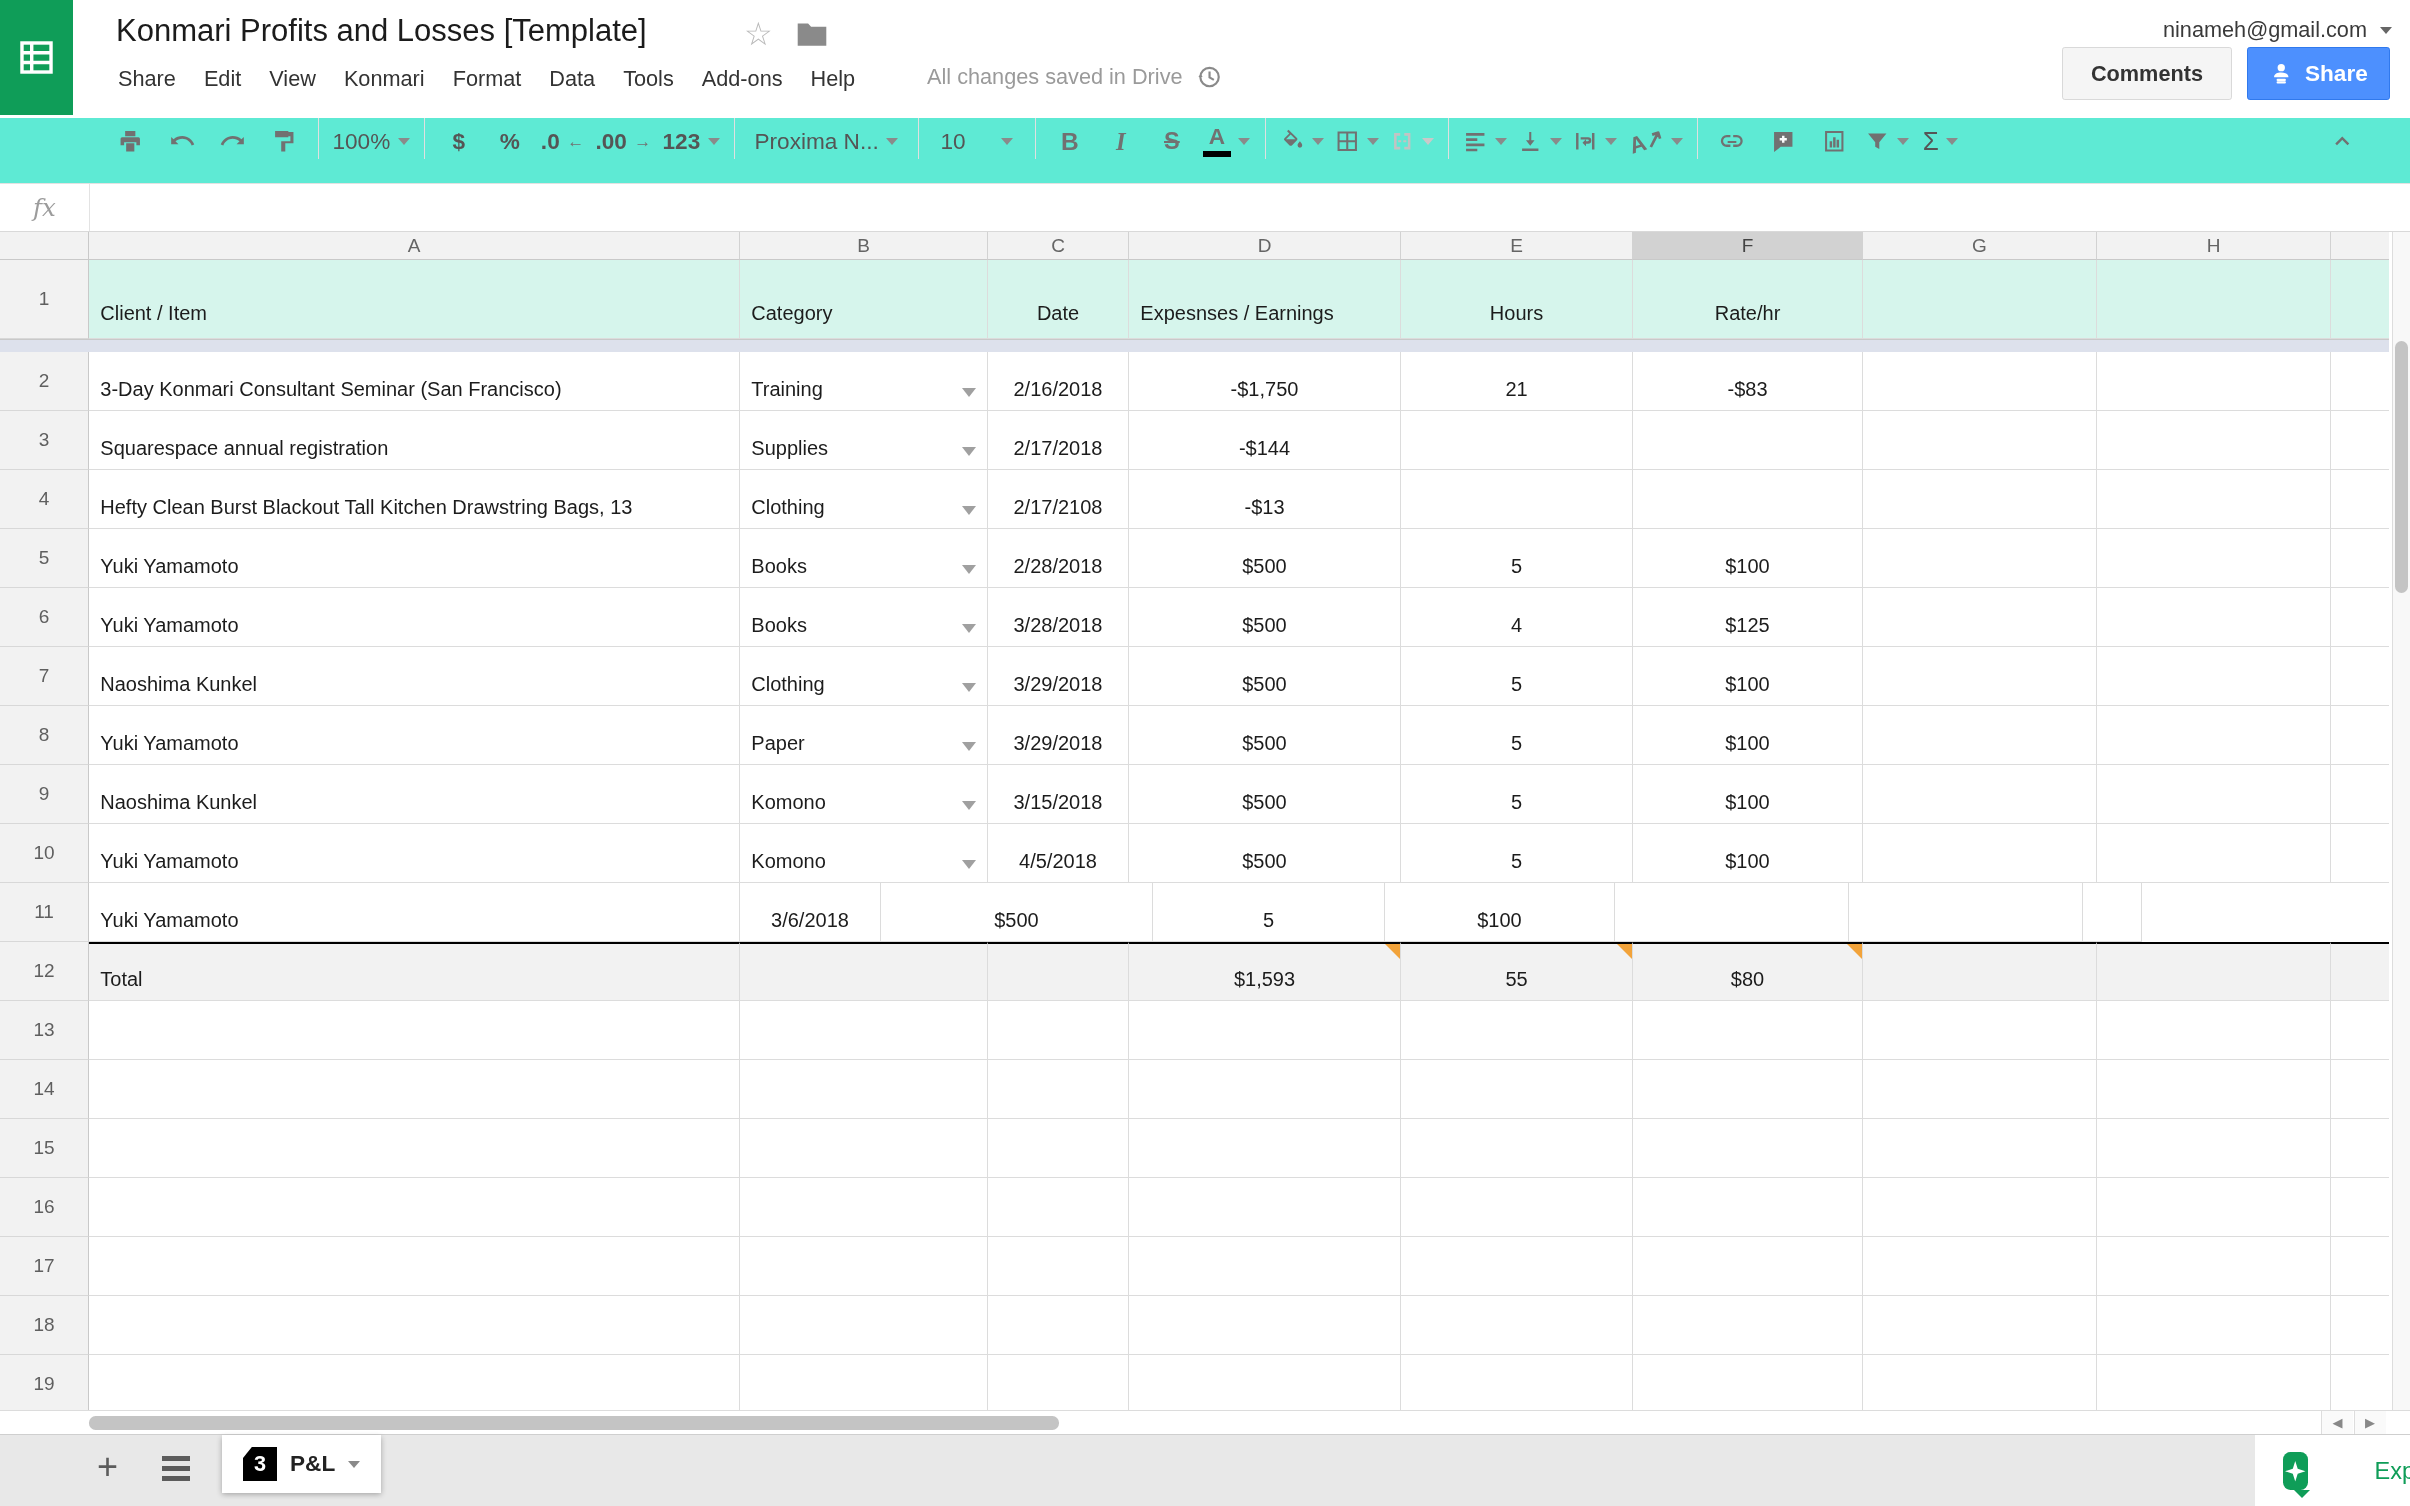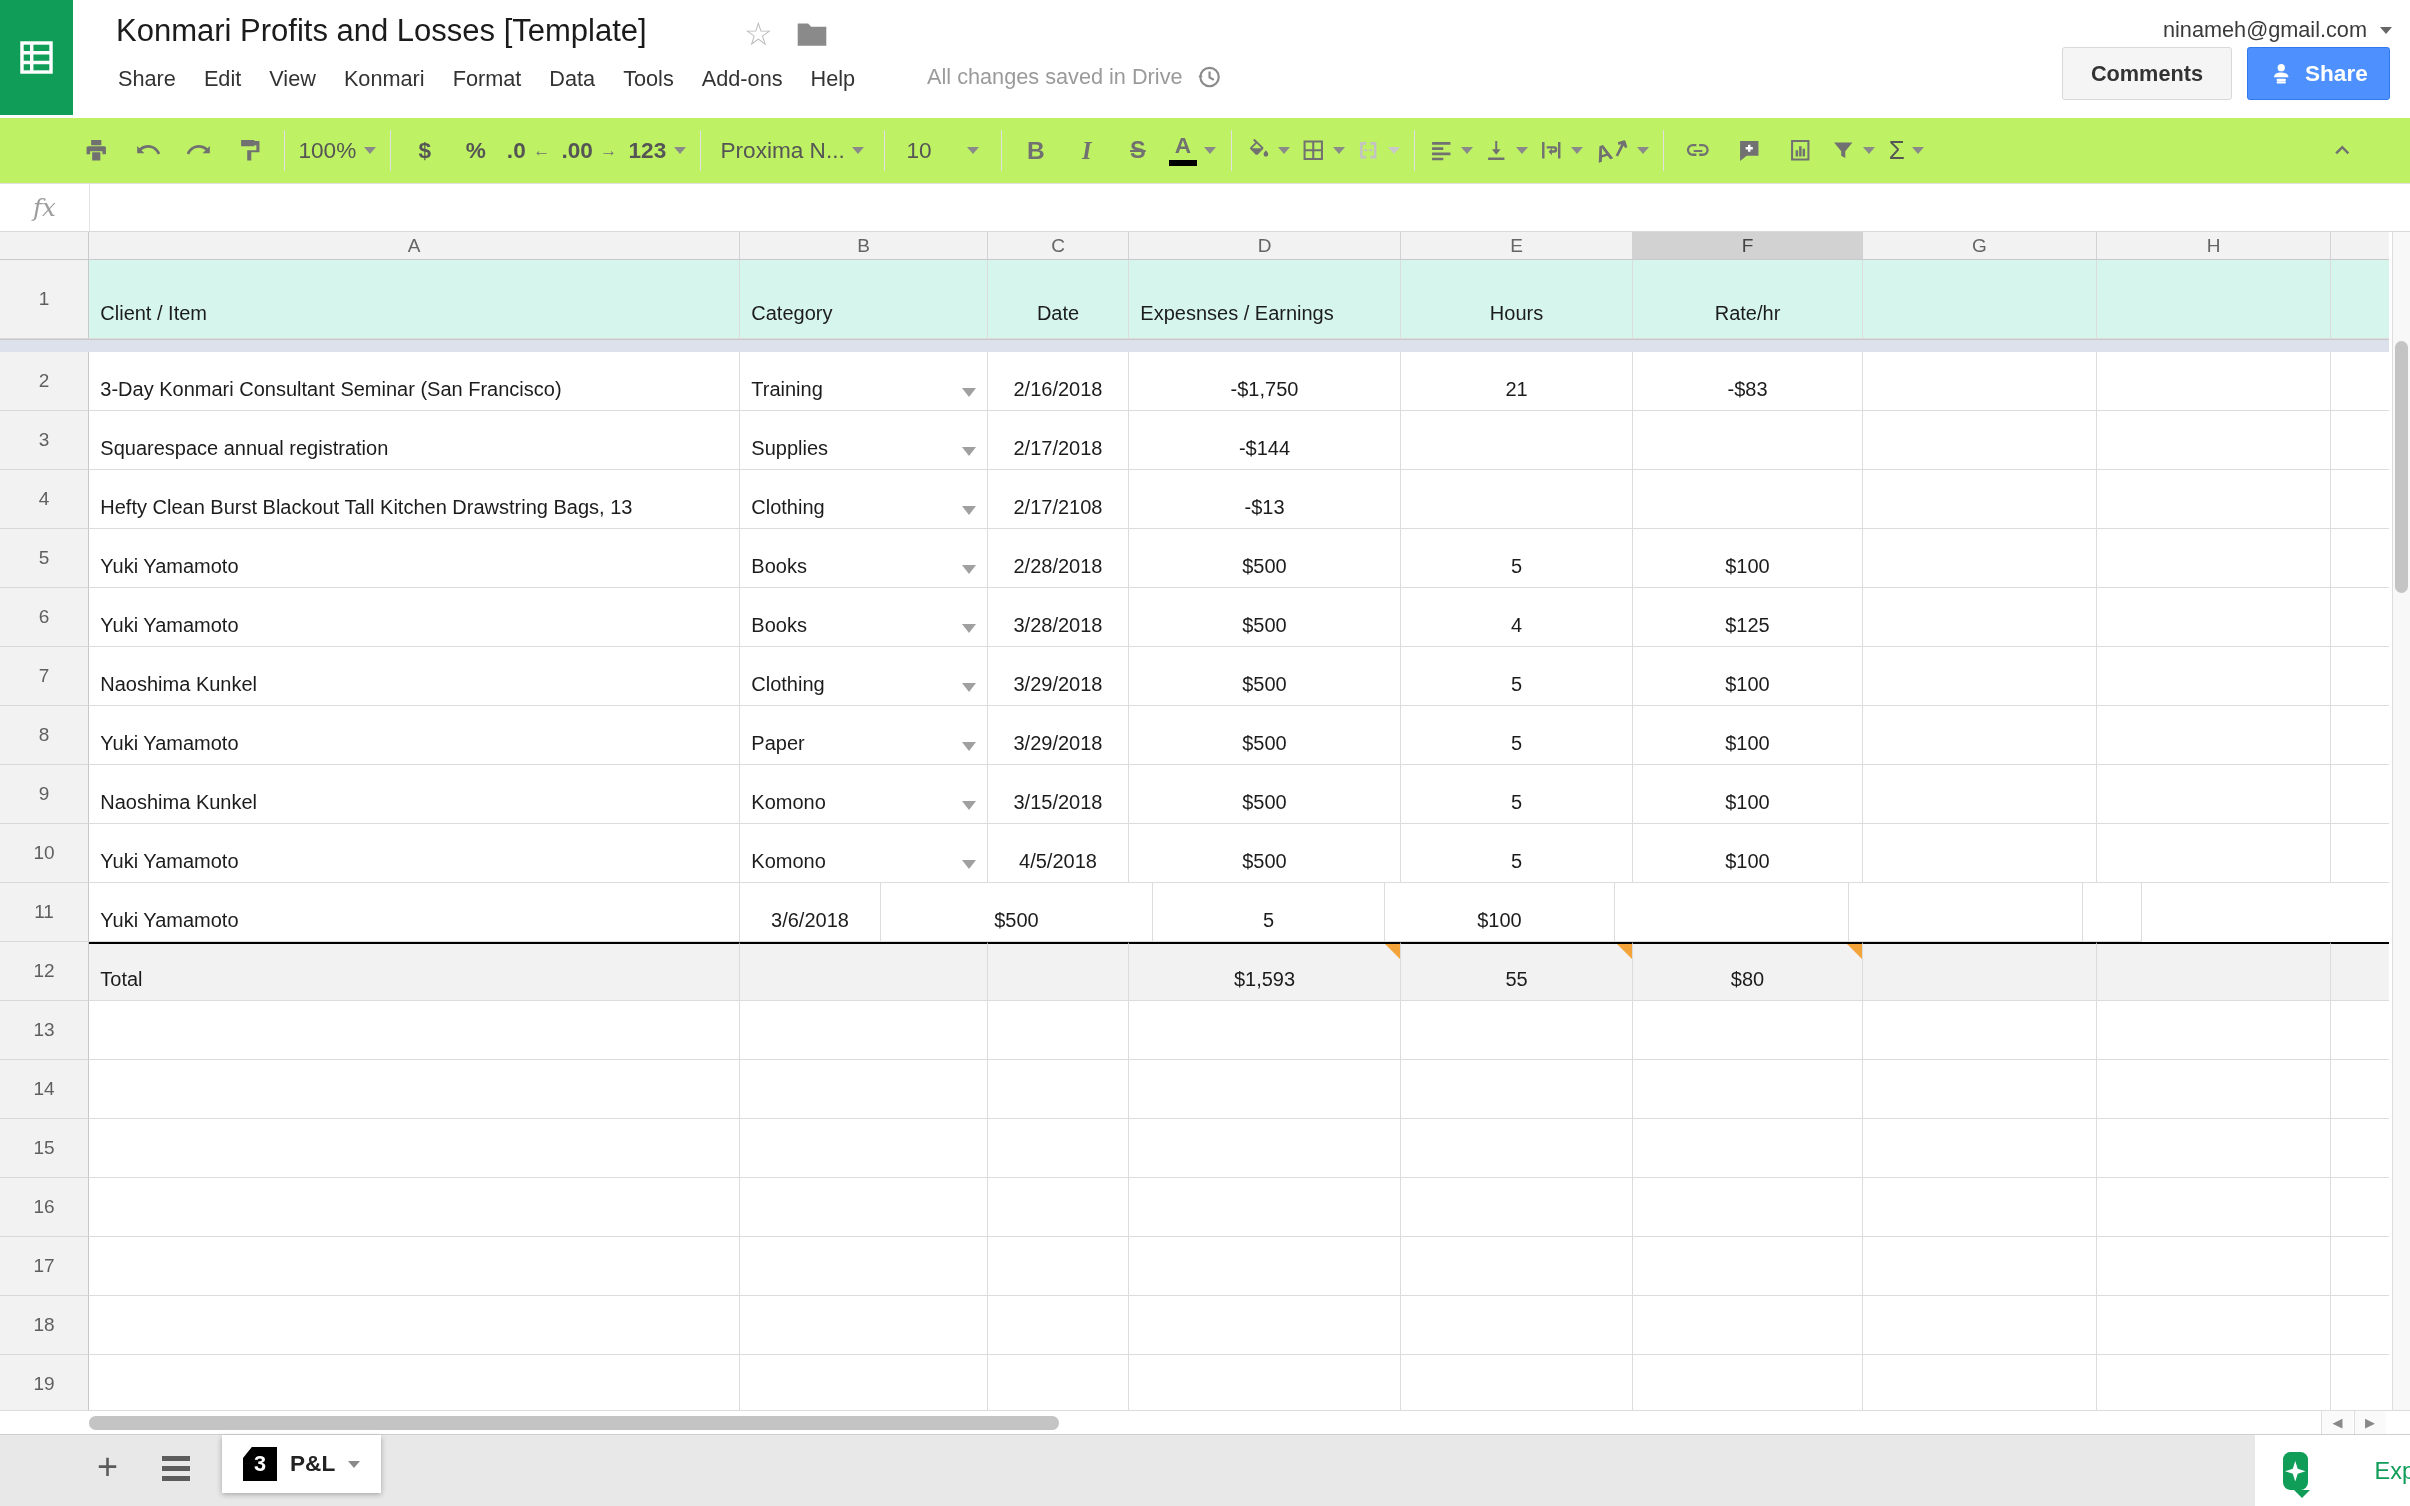--- a/index.html
+++ b/index.html
@@ -21,22 +21,22 @@
   .caret{width:0;height:0;border-left:6.6px solid transparent;border-right:6.6px solid transparent;
          border-top:7.5px solid #8a8a8a;display:inline-block;}
   .caret.dark{border-top-color:#666;}
   .btn-comments{position:absolute;right:179px;top:47px;height:51px;padding:0 28px;
         background:#f5f5f5;border:0.9px solid #d9d9d9;border-radius:2.8px;font-size:21.7px;
         font-weight:bold;color:#333;display:flex;align-items:center;}
   .btn-share{position:absolute;right:21px;top:47px;height:51px;width:141px;
         background:var(--share-blue,#4d90fe);border:0.9px solid #3079ed;border-radius:2.8px;
         color:#fff;font-weight:bold;font-size:22.6px;display:flex;align-items:center;justify-content:center;gap:11.3px;}
   
-  .toolbar{position:absolute;top:118px;left:0;right:0;height:66px;background:#bef264;
-           border-bottom:0.9px solid #e2e2e2;display:flex;align-items:center;padding-left:71px;box-sizing:border-box;}
+  .toolbar{position:absolute;top:118px;left:0;right:0;height:66px;background:#5eead4;
+           border-bottom:0.9px solid #e2e2e2;display:flex;align-items:flex-start;padding-left:105px;box-sizing:border-box;}
   .tbtn{height:47px;min-width:51px;padding:0 5.6px;display:flex;align-items:center;justify-content:center;
         color:#717171;font-size:23.5px;gap:7.5px;border-radius:2.8px;box-sizing:border-box;white-space:nowrap;}
   .tbtn.wide{min-width:79px;}
   .tbtn .txt{font-size:22.6px;color:#555;}
   .tbtn.disabled{color:#c3c3c3;}
   .tsep{width:0.9px;height:41px;background:#e0e0e0;margin:0 8.5px;flex:none;}
   .bold-b{font-weight:bold;font-size:24.5px;}
   .ital-i{font-style:italic;font-family:"Liberation Serif",serif;font-weight:bold;font-size:24.5px;}
   .strike-s{text-decoration:line-through;font-size:23.5px;font-weight:bold;}
   .a-color{display:flex;flex-direction:column;align-items:center;line-height:1;}

